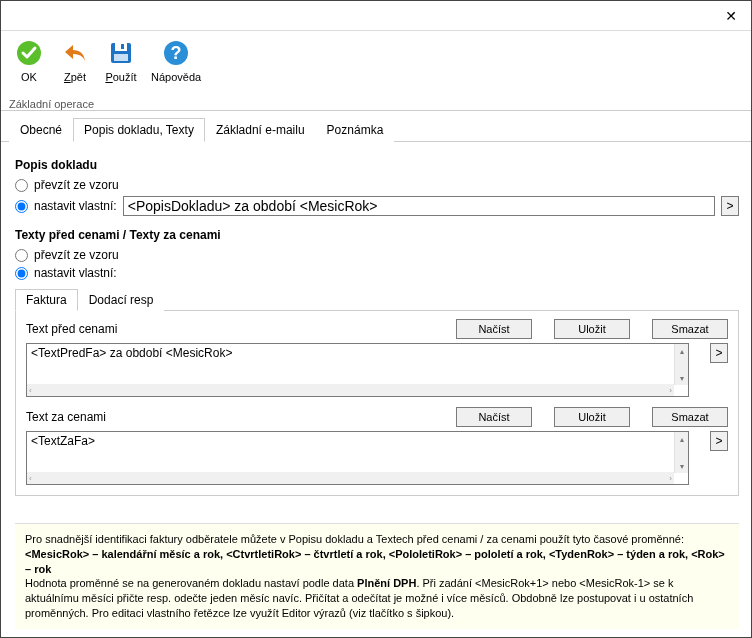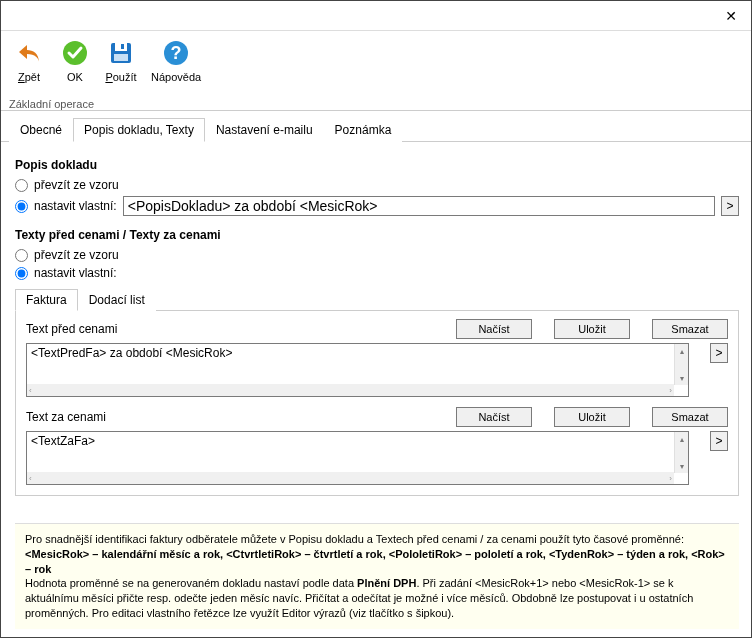--- a/index.html
+++ b/index.html
@@ -283,33 +283,33 @@
     <div class="titlebar-close">
       <span>✕</span>
     </div>
   </div>
 
   <div class="ribbon">
     <div class="ribbon-area">
       <div class="ribbon-btn">
         <div class="ribbon-icon">
           <svg width="28" height="28" viewBox="0 0 28 28">
-              <path d="M12 6 L4 13 L12 20 L12 15 C20 15 24 19 24 24 C24 14 18 11 12 11 Z" fill="#e07b1a"></path>
+              <circle cx="14" cy="14" r="12" fill="#5bbf2c"></circle>
+              <path d="M8 14 l4 4 l8 -9" stroke="#fff" stroke-width="3" fill="none" stroke-linecap="round" stroke-linejoin="round"></path>
             </svg>
         </div>
-        <span class="ribbon-label"><u>Z</u>pět</span>
+        <span class="ribbon-label">OK</span>
       </div>
       <div class="ribbon-btn">
         <div class="ribbon-icon">
           <svg width="28" height="28" viewBox="0 0 28 28">
-              <circle cx="14" cy="14" r="12" fill="#5bbf2c"></circle>
-              <path d="M8 14 l4 4 l8 -9" stroke="#fff" stroke-width="3" fill="none" stroke-linecap="round" stroke-linejoin="round"></path>
+              <path d="M12 6 L4 13 L12 20 L12 15 C20 15 24 19 24 24 C24 14 18 11 12 11 Z" fill="#e07b1a"></path>
             </svg>
         </div>
-        <span class="ribbon-label">OK</span>
+        <span class="ribbon-label"><u>Z</u>pět</span>
       </div>
       <div class="ribbon-btn">
         <div class="ribbon-icon">
           <svg width="28" height="28" viewBox="0 0 28 28">
               <rect x="4" y="4" width="20" height="20" rx="2" fill="#1e74c4"></rect>
               <rect x="8" y="4" width="12" height="8" fill="#fff"></rect>
               <rect x="14" y="5" width="3" height="5" fill="#1e74c4"></rect>
               <rect x="7" y="15" width="14" height="7" fill="#c7dff5"></rect>
             </svg>
         </div>
@@ -324,21 +324,21 @@
         </div>
         <span class="ribbon-label">Nápověda</span>
       </div>
       <span class="ribbon-group-label">Základní operace</span>
     </div>
   </div>
 
   <div class="main-tabs">
     <div class="main-tab">Obecné</div>
     <div class="main-tab active">Popis dokladu, Texty</div>
-    <div class="main-tab">Nastavení e-mailu</div>
+    <div class="main-tab">Základní e-mailu</div>
     <div class="main-tab">Poznámka</div>
   </div>
 
   <div class="content">
 
     <div class="section-title">Popis dokladu</div>
     <label class="radio-row">
       <input type="radio" name="popis" style="">
       <span>převzít ze vzoru</span>
     </label>
@@ -358,21 +358,21 @@
       <input type="radio" name="texty" style="">
       <span>převzít ze vzoru</span>
     </label>
     <label class="radio-row">
       <input type="radio" name="texty" checked="" style="">
       <span>nastavit vlastní:</span>
     </label>
 
     <div class="sub-tabs">
       <div class="sub-tab active">Faktura</div>
-      <div class="sub-tab">Dodací list</div>
+      <div class="sub-tab">Dodací resp</div>
     </div>
 
     <div class="text-block">
 
       <div>
         <div class="text-block-header">
           <span class="text-block-title">Text před cenami</span>
           <div class="btn-row">
             <div class="small-btn">Načíst</div>
             <div class="small-btn">Uložit</div>

